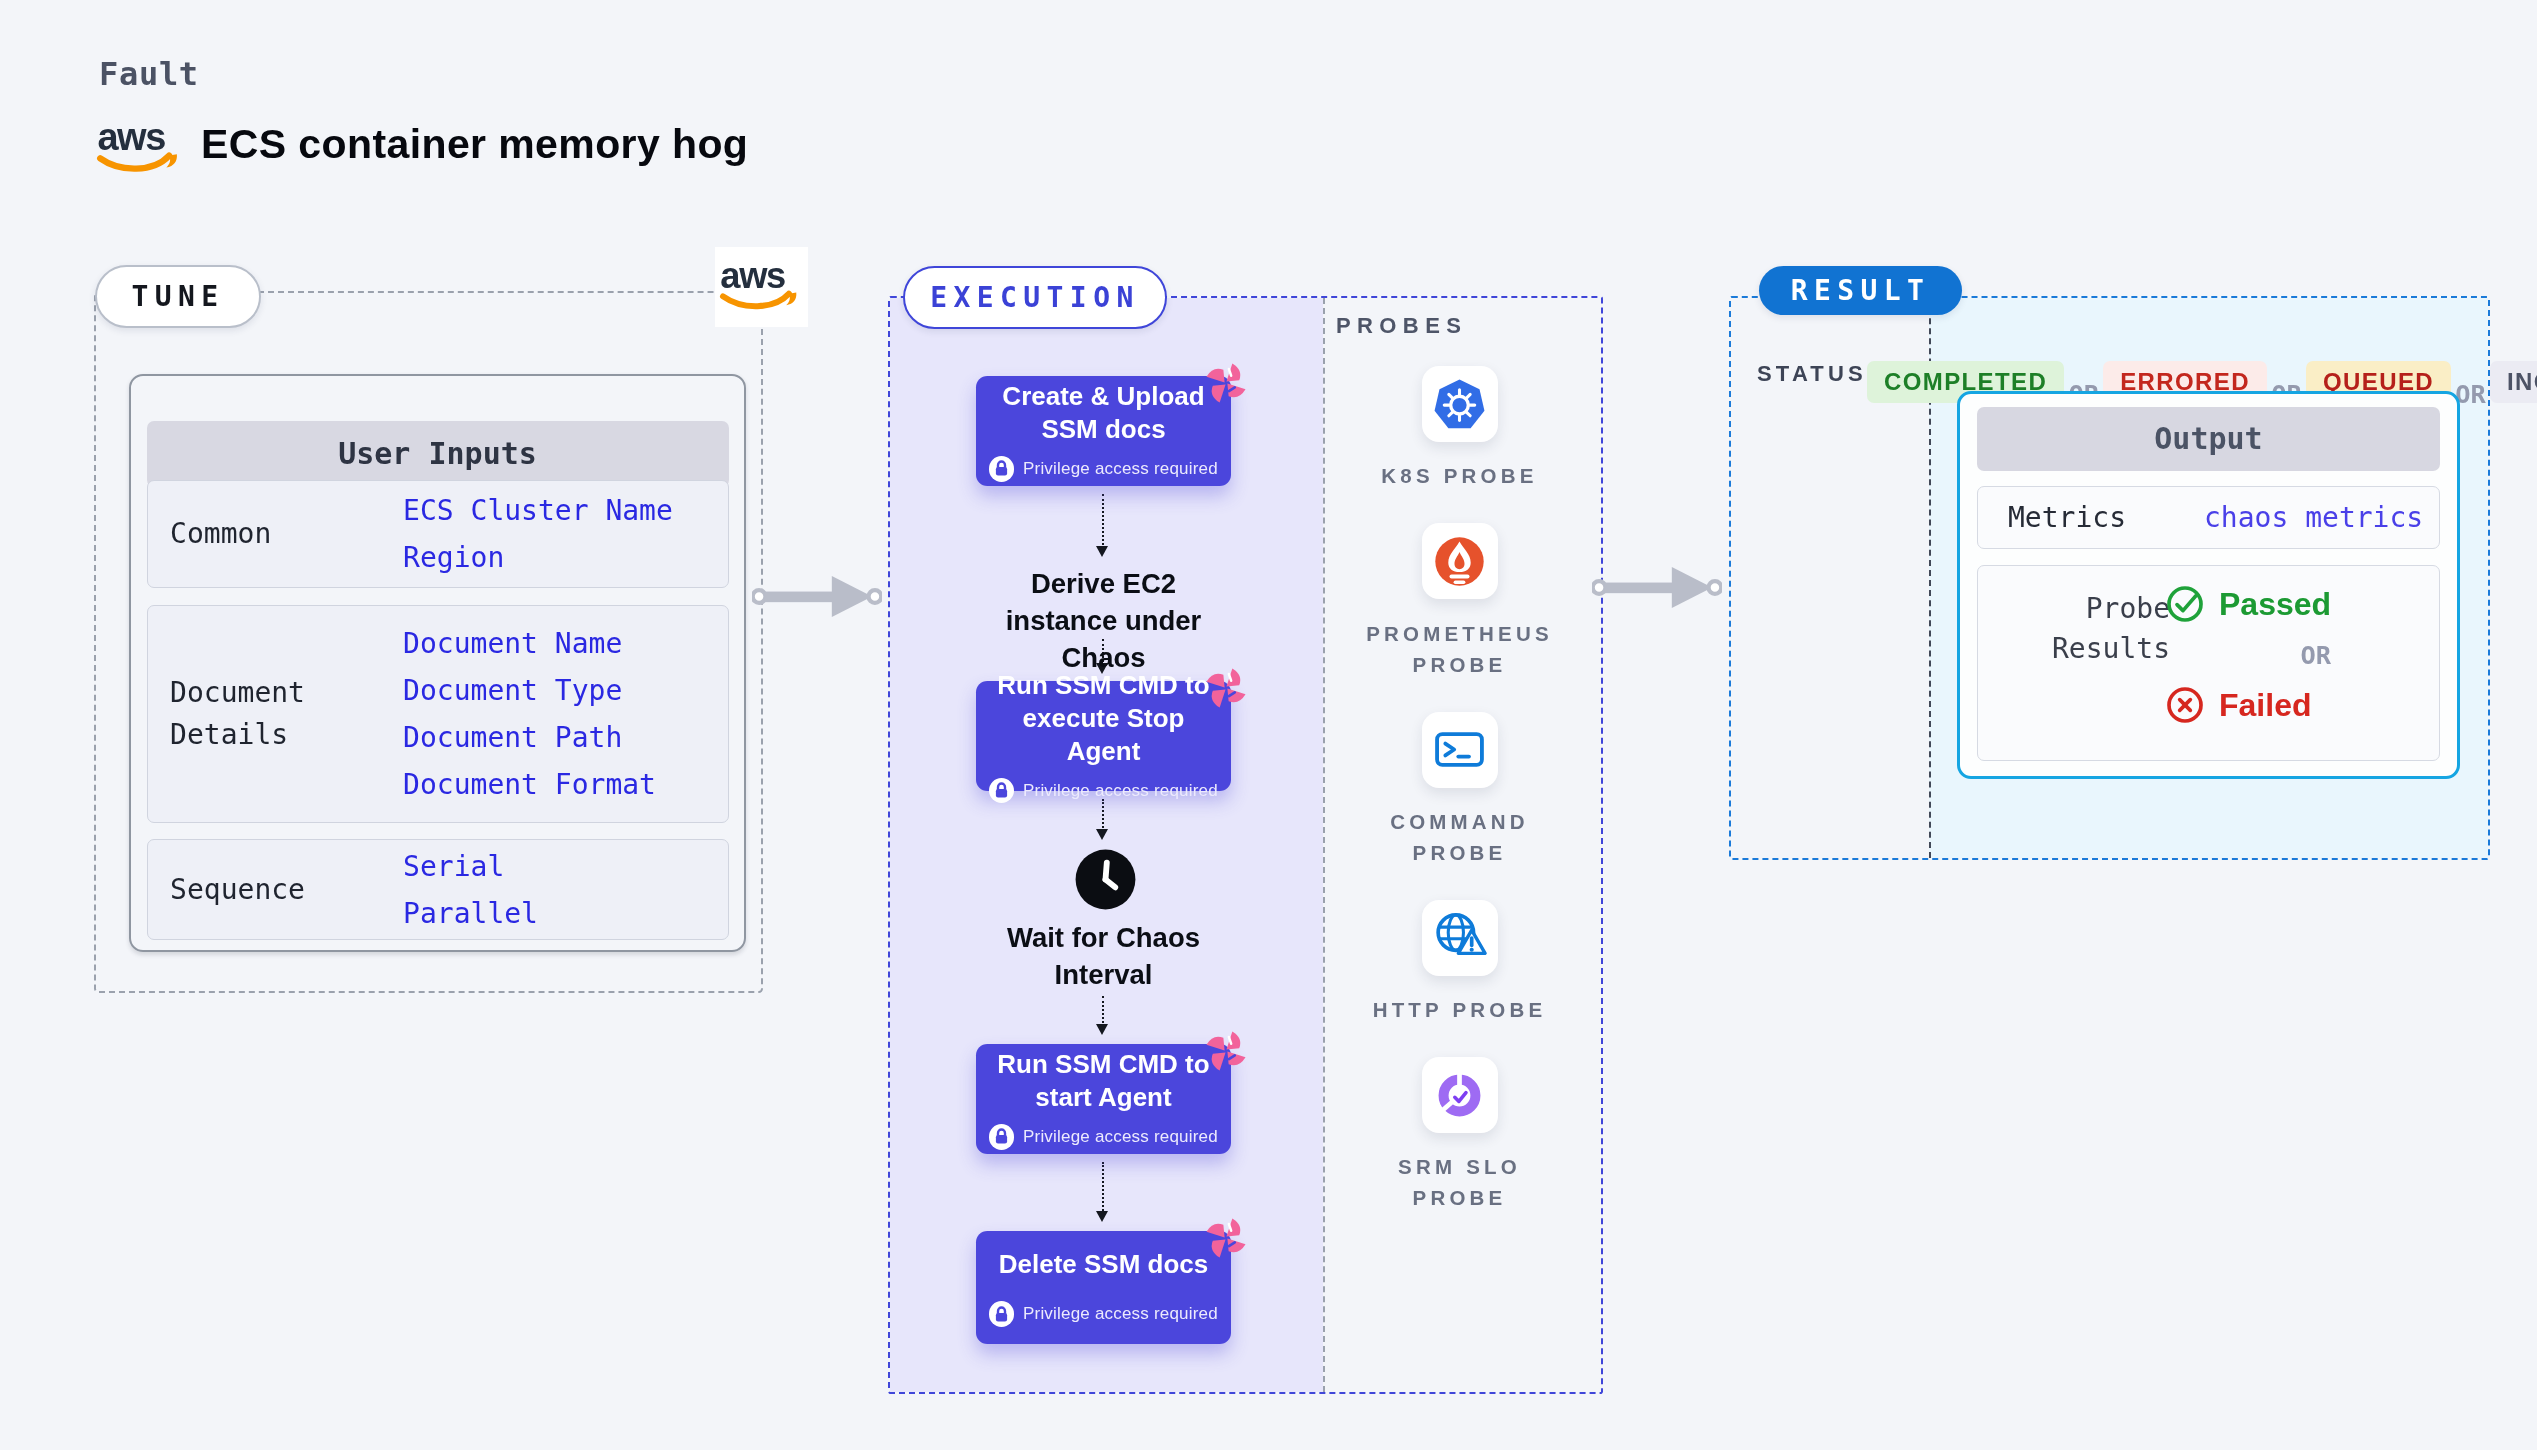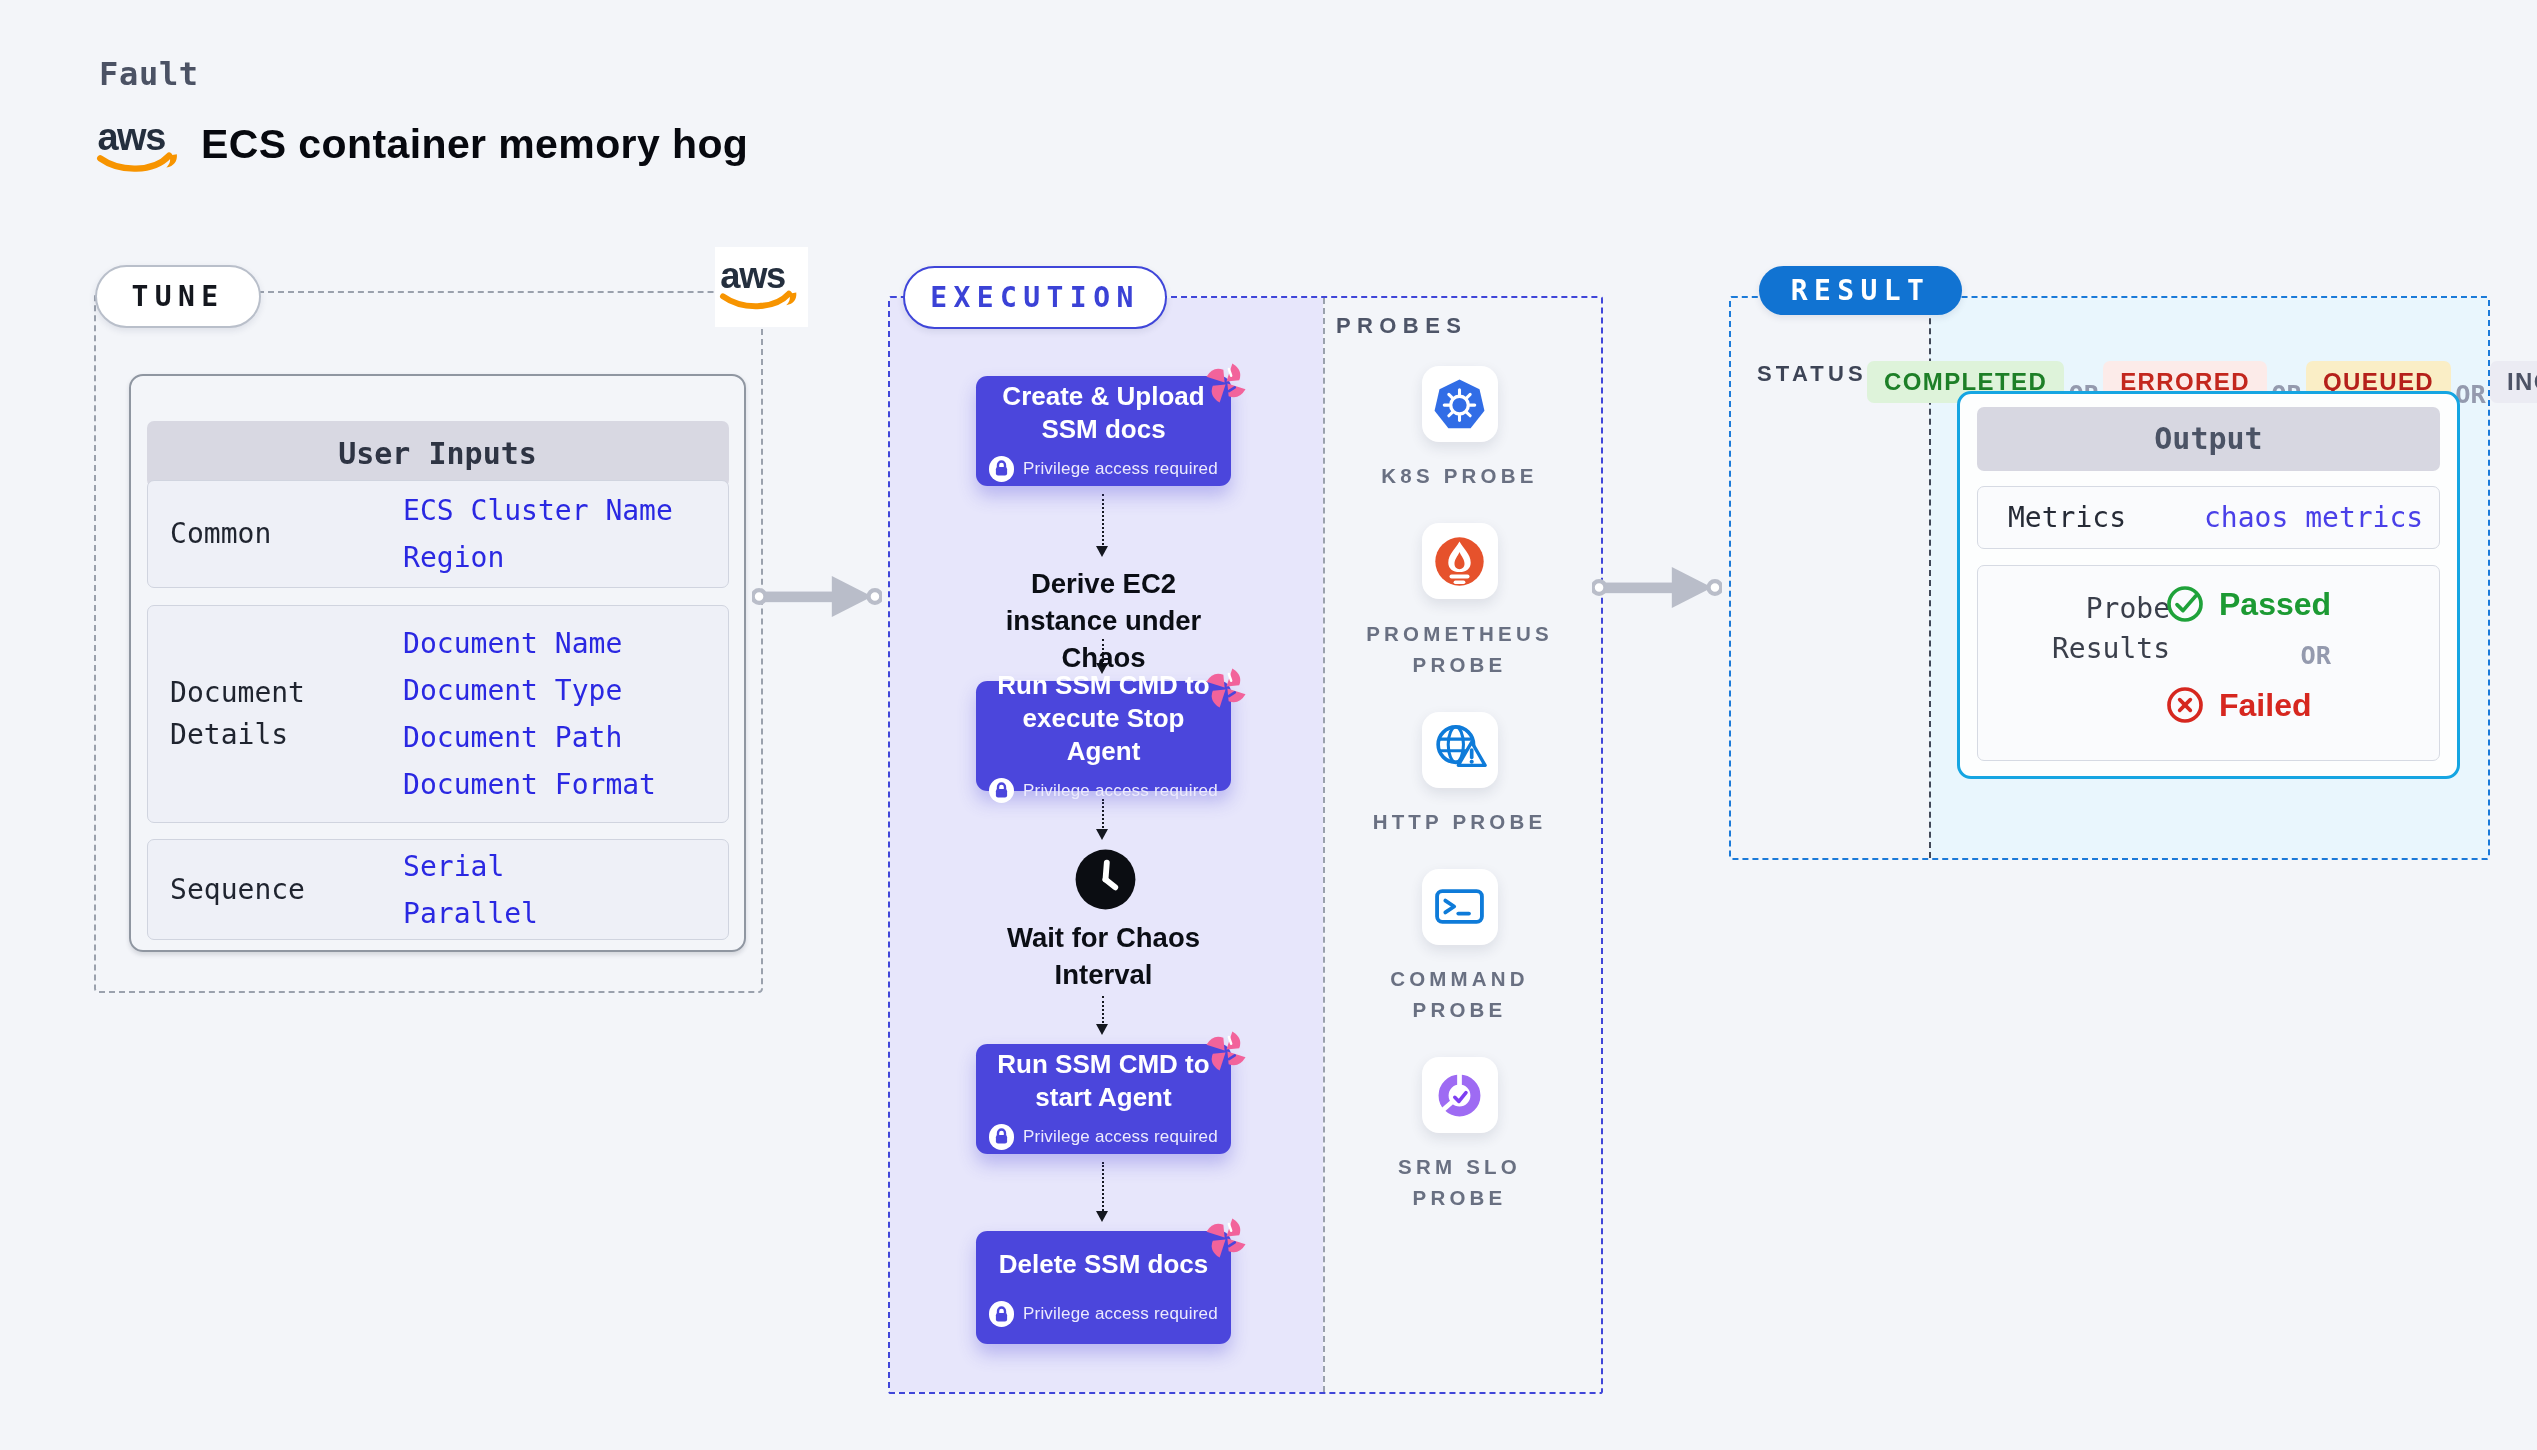--- a/index.html
+++ b/index.html
@@ -317,49 +317,49 @@
           <path d="M50 34 C53.5 42 58.5 46 58.5 54 C58.5 60 54.5 63 50 63 C45.5 63 41.5 60 41.5 54 C41.5 46 46.5 42 50 34 Z" fill="#e6522c"></path>
           <rect x="33" y="72" width="34" height="7" rx="3.5" fill="#ffffff"></rect>
           <rect x="40" y="82" width="20" height="6" rx="3" fill="#ffffff"></rect>
         </svg>
       </div>
       <div class="probe-label">PROMETHEUS PROBE</div>
     </div>
 
     <div class="probe-item">
       <div class="probe-tile">
+        <svg width="59" height="59" viewBox="0 0 100 100">
+          <rect x="12" y="24" width="76" height="52" rx="9" fill="none" stroke="#0e7bd9" stroke-width="6.5"></rect>
+          <polyline points="26,40 41,50 26,60" fill="none" stroke="#0e7bd9" stroke-width="6.5" stroke-linecap="round" stroke-linejoin="round"></polyline>
+          <line x1="48" y1="62" x2="66" y2="62" stroke="#0e7bd9" stroke-width="6.5" stroke-linecap="round"></line>
+        </svg>
+      </div>
+      <div class="probe-label">COMMAND PROBE</div>
+    </div>
+
+    <div class="probe-item">
+      <div class="probe-tile">
         <svg width="61" height="61" viewBox="0 0 100 100">
           <g stroke="#0e7bd9" fill="none" stroke-width="6">
             <circle cx="44" cy="42" r="29"></circle>
             <ellipse cx="44" cy="42" rx="12.5" ry="29" stroke-width="5"></ellipse>
             <line x1="17" y1="33" x2="71" y2="33" stroke-width="5"></line>
             <line x1="17" y1="52" x2="71" y2="52" stroke-width="5"></line>
           </g>
           <path d="M70 38 L92 76 L48 76 Z" fill="#ffffff" stroke="#0e7bd9" stroke-width="5.5" stroke-linejoin="round"></path>
           <line x1="70" y1="51" x2="70" y2="63" stroke="#0e7bd9" stroke-width="6" stroke-linecap="round"></line>
           <circle cx="70" cy="70" r="3.4" fill="#0e7bd9"></circle>
         </svg>
       </div>
       <div class="probe-label">HTTP PROBE</div>
     </div>
 
     <div class="probe-item">
       <div class="probe-tile">
         <svg width="59" height="59" viewBox="0 0 100 100">
-          <rect x="12" y="24" width="76" height="52" rx="9" fill="none" stroke="#0e7bd9" stroke-width="6.5"></rect>
-          <polyline points="26,40 41,50 26,60" fill="none" stroke="#0e7bd9" stroke-width="6.5" stroke-linecap="round" stroke-linejoin="round"></polyline>
-          <line x1="48" y1="62" x2="66" y2="62" stroke="#0e7bd9" stroke-width="6.5" stroke-linecap="round"></line>
-        </svg>
-      </div>
-      <div class="probe-label">COMMAND PROBE</div>
-    </div>
-
-    <div class="probe-item">
-      <div class="probe-tile">
-        <svg width="59" height="59" viewBox="0 0 100 100">
           <circle cx="50" cy="50" r="27" fill="none" stroke="#9e6bf3" stroke-width="17"></circle>
           <line x1="50" y1="50" x2="50" y2="10" stroke="#ffffff" stroke-width="8"></line>
           <line x1="50" y1="50" x2="19" y2="77" stroke="#ffffff" stroke-width="8"></line>
           <circle cx="50" cy="52" r="15" fill="#ffffff"></circle>
           <polyline points="42,53 49,60 61,45" fill="none" stroke="#7e3ff2" stroke-width="6" stroke-linecap="round" stroke-linejoin="round"></polyline>
         </svg>
       </div>
       <div class="probe-label">SRM SLO PROBE</div>
     </div>
   </div>

